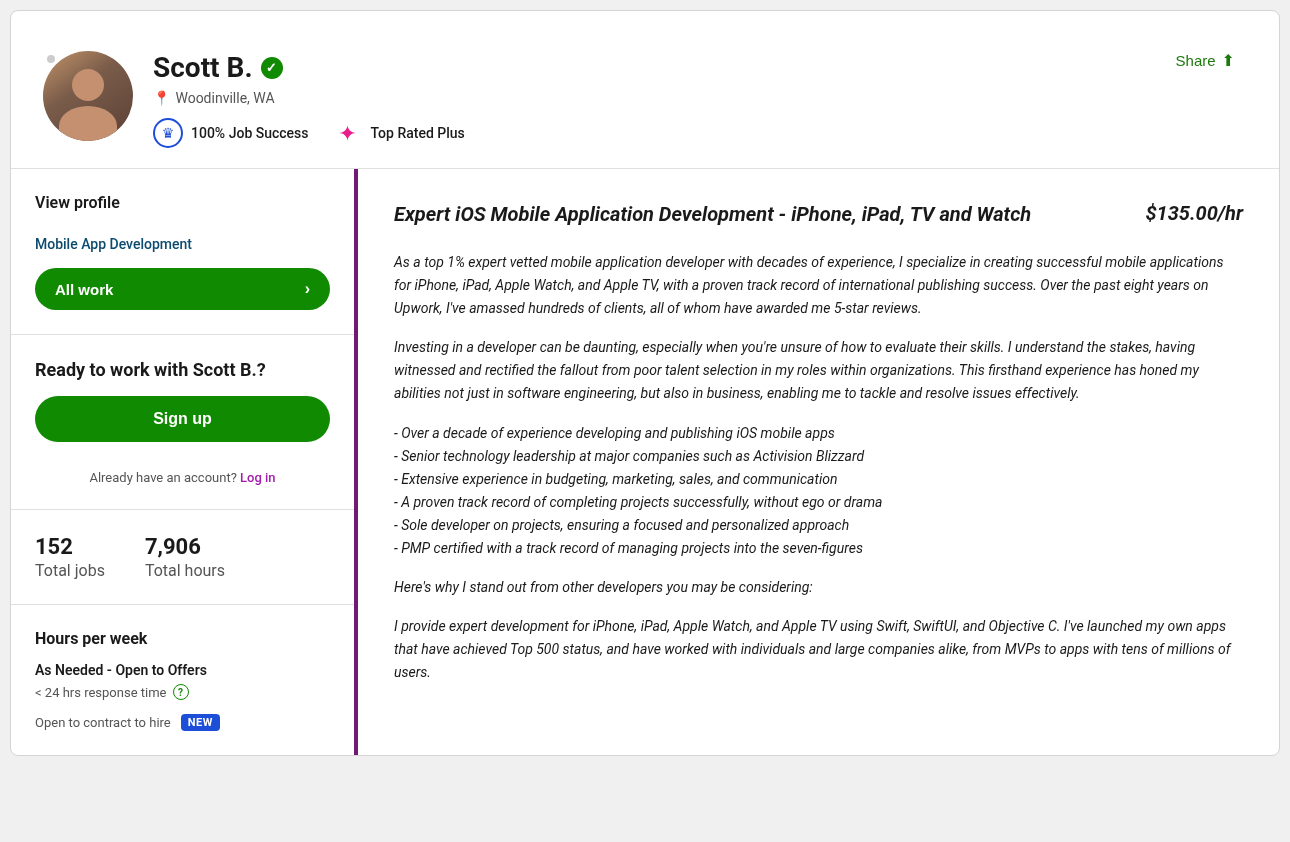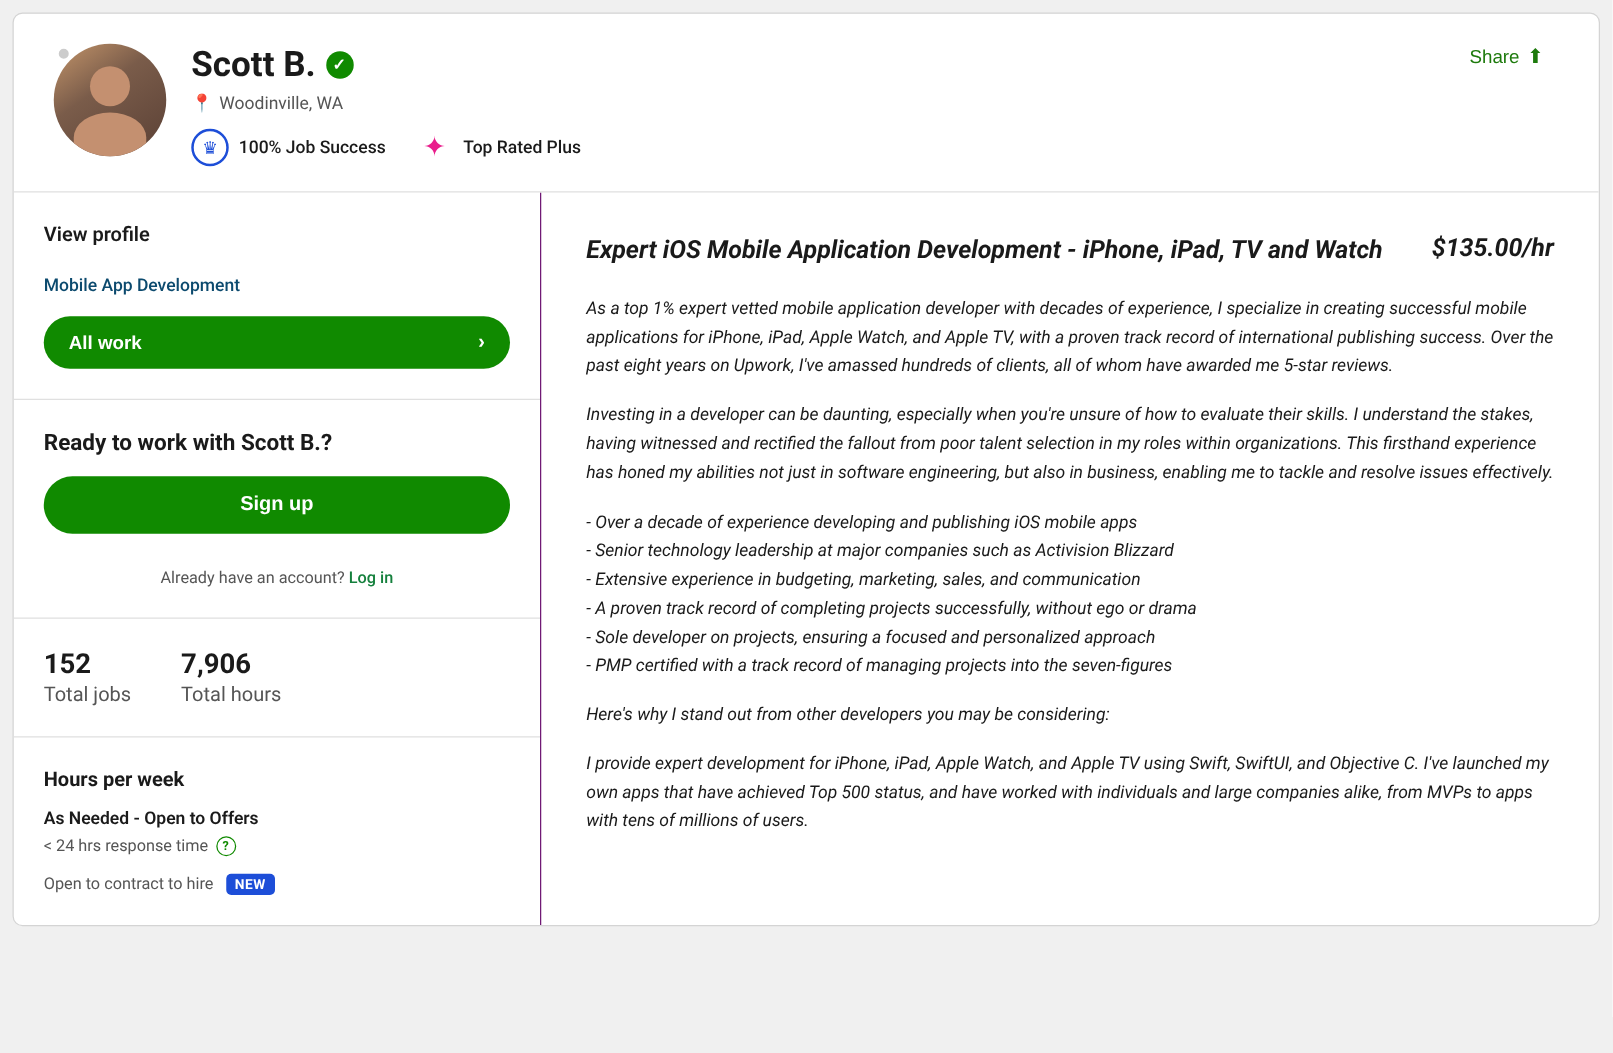--- a/index.html
+++ b/index.html
@@ -17,20 +17,21 @@
       border: 1px solid #d4d4d4;
       border-radius: 8px;
       width: 1270px;
       overflow: hidden;
     }
     
     .header {
       padding: 24px 32px 20px 32px;
       border-bottom: 1px solid #e0e0e0;
       position: relative;
+      margin-top: 16px;
     }
     .header-top {
       display: flex;
       align-items: flex-start;
       gap: 20px;
     }
     .avatar-wrap {
       position: relative;
       width: 90px;
       height: 90px;
@@ -170,23 +171,23 @@
     .share-icon {
       font-size: 16px;
       color: #1d7a0c;
     }
     
     .body {
       display: flex;
     }
     
     .sidebar {
-      width: 422px;
+      width: 347px;
       flex-shrink: 0;
-      border-right: 1px solid #701a75;
+      border-right: 4px solid #701a75;
     }
     .sidebar-section {
       padding: 24px;
       border-bottom: 1px solid #e0e0e0;
     }
     .sidebar-section-title {
       font-size: 16px;
       font-weight: 600;
       color: #1a1a1a;
       margin-bottom: 16px;
@@ -240,21 +241,21 @@
       cursor: pointer;
       text-align: center;
       margin-bottom: 28px;
     }
     .login-row {
       text-align: center;
       font-size: 13px;
       color: #555;
     }
     .login-link {
-      color: #15803d;
+      color: #a21caf;
       text-decoration: none;
       font-weight: 500;
     }
     .stats-section {
       padding: 24px;
       border-bottom: 1px solid #e0e0e0;
       display: flex;
       gap: 40px;
     }
     .stat-item {}

